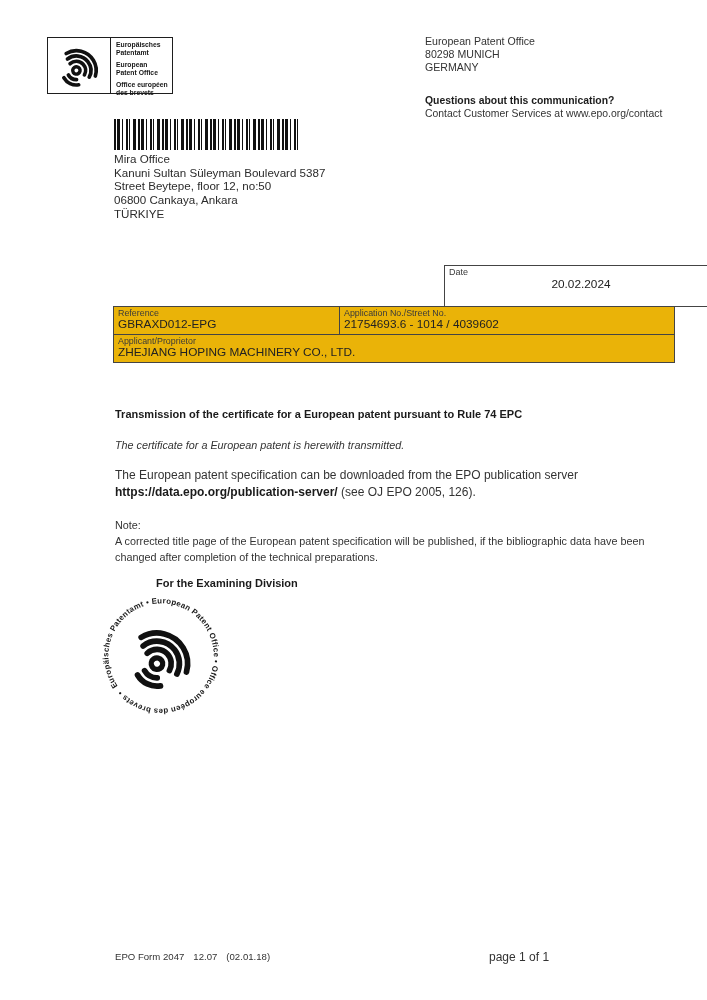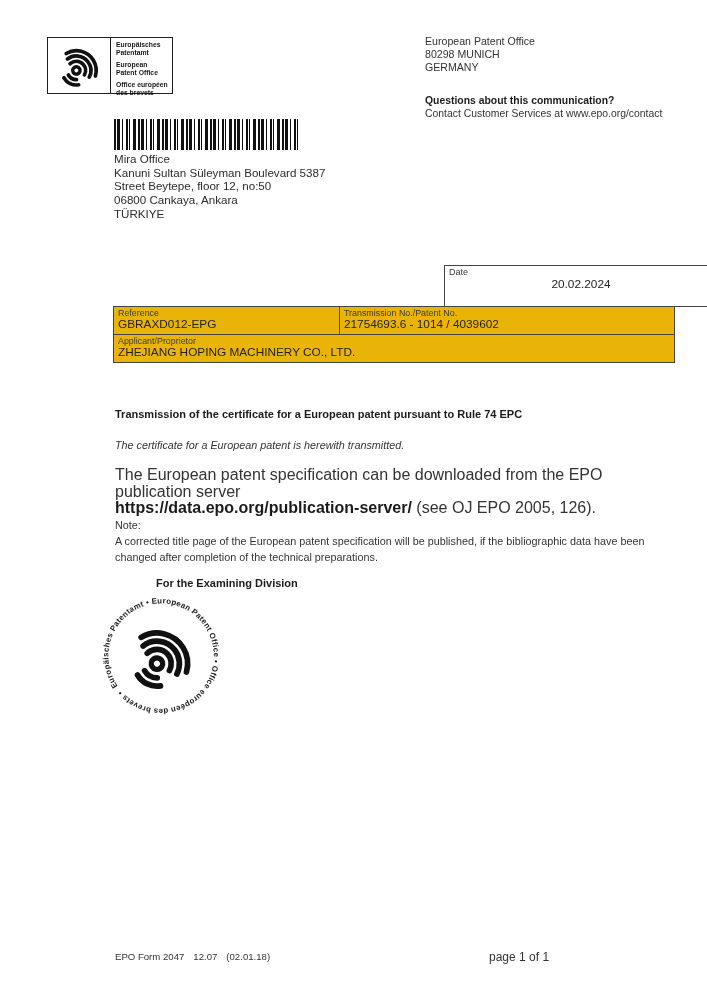--- a/index.html
+++ b/index.html
@@ -58,21 +58,21 @@
   .ref-table .row1{display:flex;border-bottom:1.2px solid #444;}
   .ref-table .cell{padding:1px 0 3px 4px;box-sizing:border-box;}
   .ref-table .cell-ref{width:225px;}
   .ref-table .cell-app{flex:1;border-left:1.2px solid #444;}
   .ref-table .t-lbl{font-size:8.9px;color:#3a3a3a;line-height:10px;}
   .ref-table .t-val{font-size:11.8px;color:#222;line-height:13px;}
 
   
   .body-title{left:115px;top:408px;font-size:11px;font-weight:bold;color:#1b1b1b;width:566px;}
   .para1{left:115px;top:439px;font-size:10.8px;color:#333;width:566px;font-style:italic;}
-  .para2{left:115px;top:467px;font-size:16px;color:#333;width:566px;line-height:16.5px;}
+  .para2{left:115px;top:467px;font-size:12px;color:#333;width:566px;line-height:16.5px;}
   .para2 .url{font-weight:bold;color:#1b1b1b;}
   .note{left:115px;top:517px;font-size:10.8px;color:#333;width:566px;line-height:16px;}
   .signoff{left:115px;top:577px;font-size:11px;font-weight:bold;color:#1b1b1b;padding-left:41px;}
 
   
   .seal{left:99px;top:594px;width:124px;height:124px;}
 
   
   .footer-form{left:115px;top:951px;font-size:9.6px;color:#333;}
   .footer-form span{margin-right:9px;}
@@ -138,21 +138,21 @@
     <div class="val">20.02.2024</div>
   </div>
 
   <div class="abs ref-table">
     <div class="row1">
       <div class="cell cell-ref">
         <div class="t-lbl">Reference</div>
         <div class="t-val">GBRAXD012-EPG</div>
       </div>
       <div class="cell cell-app">
-        <div class="t-lbl">Transmission No./Patent No.</div>
+        <div class="t-lbl">Application No./Street No.</div>
         <div class="t-val">21754693.6 - 1014 / 4039602</div>
       </div>
     </div>
     <div class="row2">
       <div class="cell">
         <div class="t-lbl">Applicant/Proprietor</div>
         <div class="t-val">ZHEJIANG HOPING MACHINERY CO., LTD.</div>
       </div>
     </div>
   </div>

